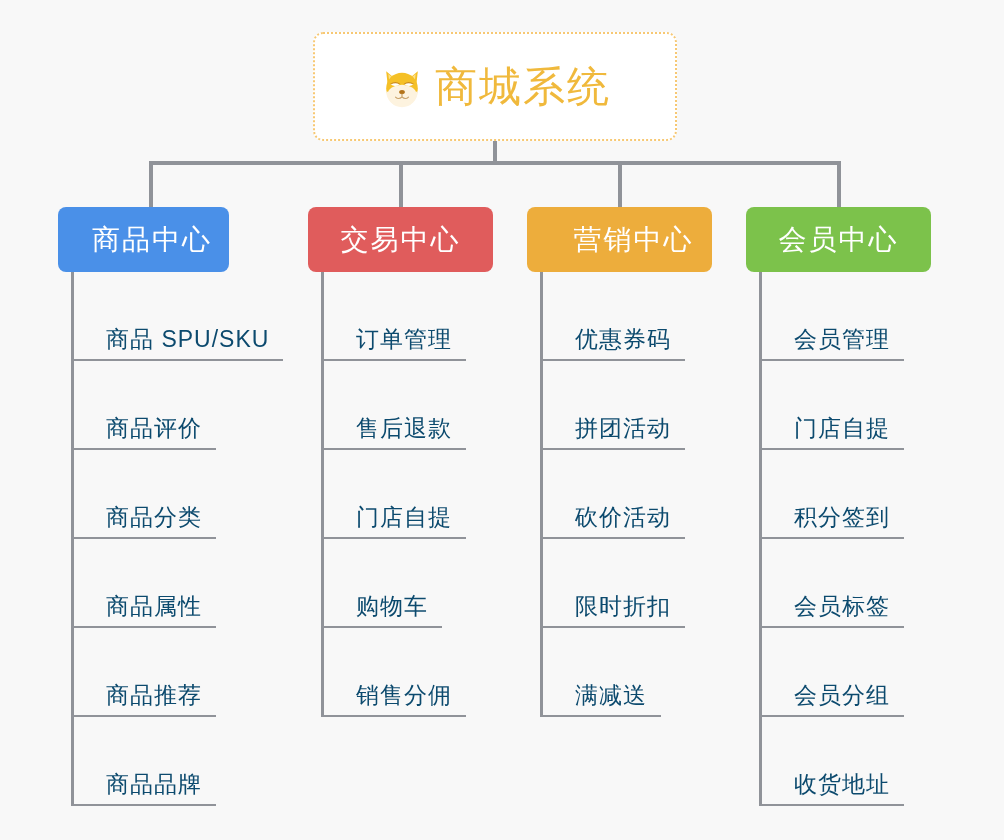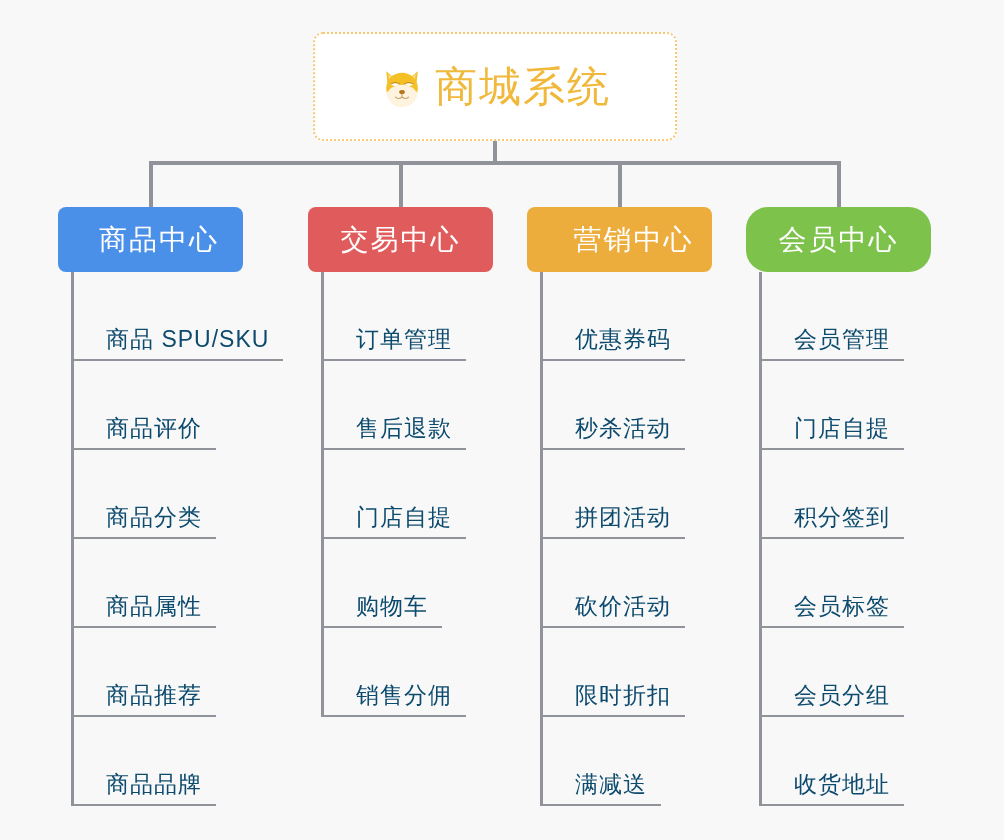--- a/index.html
+++ b/index.html
@@ -142,21 +142,21 @@
   </div>
 
   <div class="conn conn-stem" style="background: rgb(144, 147, 153);"></div>
   <div class="conn conn-bus" style="background: rgb(144, 147, 153);"></div>
   <div class="conn conn-drop" style="left: 149px; background: rgb(144, 147, 153);"></div>
   <div class="conn conn-drop" style="left: 399px; background: rgb(144, 147, 153);"></div>
   <div class="conn conn-drop" style="left: 618px; background: rgb(144, 147, 153);"></div>
   <div class="conn conn-drop" style="left: 837px; background: rgb(144, 147, 153);"></div>
 
   <div class="column" style="left:58px;">
-    <div class="col-header" style="width: 185px; background: rgb(74, 144, 232); padding-left: 17px;">
+    <div class="col-header" style="width: 171px; background: rgb(74, 144, 232); padding-left: 17px;">
       <span>商品中心</span>
     </div>
     <div class="col-body">
       <div class="leaf">
           <span class="leaf-underline" style="background: rgb(144, 147, 153); width: 209px;"></span>
           <span class="leaf-label">商品 SPU/SKU</span>
         </div>
       <div class="leaf">
           <span class="leaf-underline" style="background: rgb(144, 147, 153); width: 142px;"></span>
           <span class="leaf-label">商品评价</span>
@@ -212,43 +212,39 @@
     <div class="col-header" style="width: 185px; background: rgb(237, 173, 60); padding-left: 28px;">
       <span>营销中心</span>
     </div>
     <div class="col-body">
       <div class="leaf">
           <span class="leaf-underline" style="background: rgb(144, 147, 153); width: 142px;"></span>
           <span class="leaf-label">优惠券码</span>
         </div>
       <div class="leaf">
           <span class="leaf-underline" style="background: rgb(144, 147, 153); width: 142px;"></span>
-          <span class="leaf-label">秒杀活动</span>
-        </div>
-      <div class="leaf">
-          <span class="leaf-underline" style="background: rgb(144, 147, 153); width: 142px;"></span>
           <span class="leaf-label">拼团活动</span>
         </div>
       <div class="leaf">
           <span class="leaf-underline" style="background: rgb(144, 147, 153); width: 142px;"></span>
           <span class="leaf-label">砍价活动</span>
         </div>
       <div class="leaf">
           <span class="leaf-underline" style="background: rgb(144, 147, 153); width: 142px;"></span>
           <span class="leaf-label">限时折扣</span>
         </div>
       <div class="leaf">
           <span class="leaf-underline" style="background: rgb(144, 147, 153); width: 118px;"></span>
           <span class="leaf-label">满减送</span>
         </div>
     </div>
   </div>
 
   <div class="column" style="left:746px;">
-    <div class="col-header" style="width: 185px; background: rgb(124, 194, 75); border-radius: 22px;">
+    <div class="col-header" style="width: 185px; background: rgb(124, 194, 75);">
       <span>会员中心</span>
     </div>
     <div class="col-body">
       <div class="leaf">
           <span class="leaf-underline" style="background: rgb(144, 147, 153); width: 142px;"></span>
           <span class="leaf-label">会员管理</span>
         </div>
       <div class="leaf">
           <span class="leaf-underline" style="background: rgb(144, 147, 153); width: 142px;"></span>
           <span class="leaf-label">门店自提</span>

